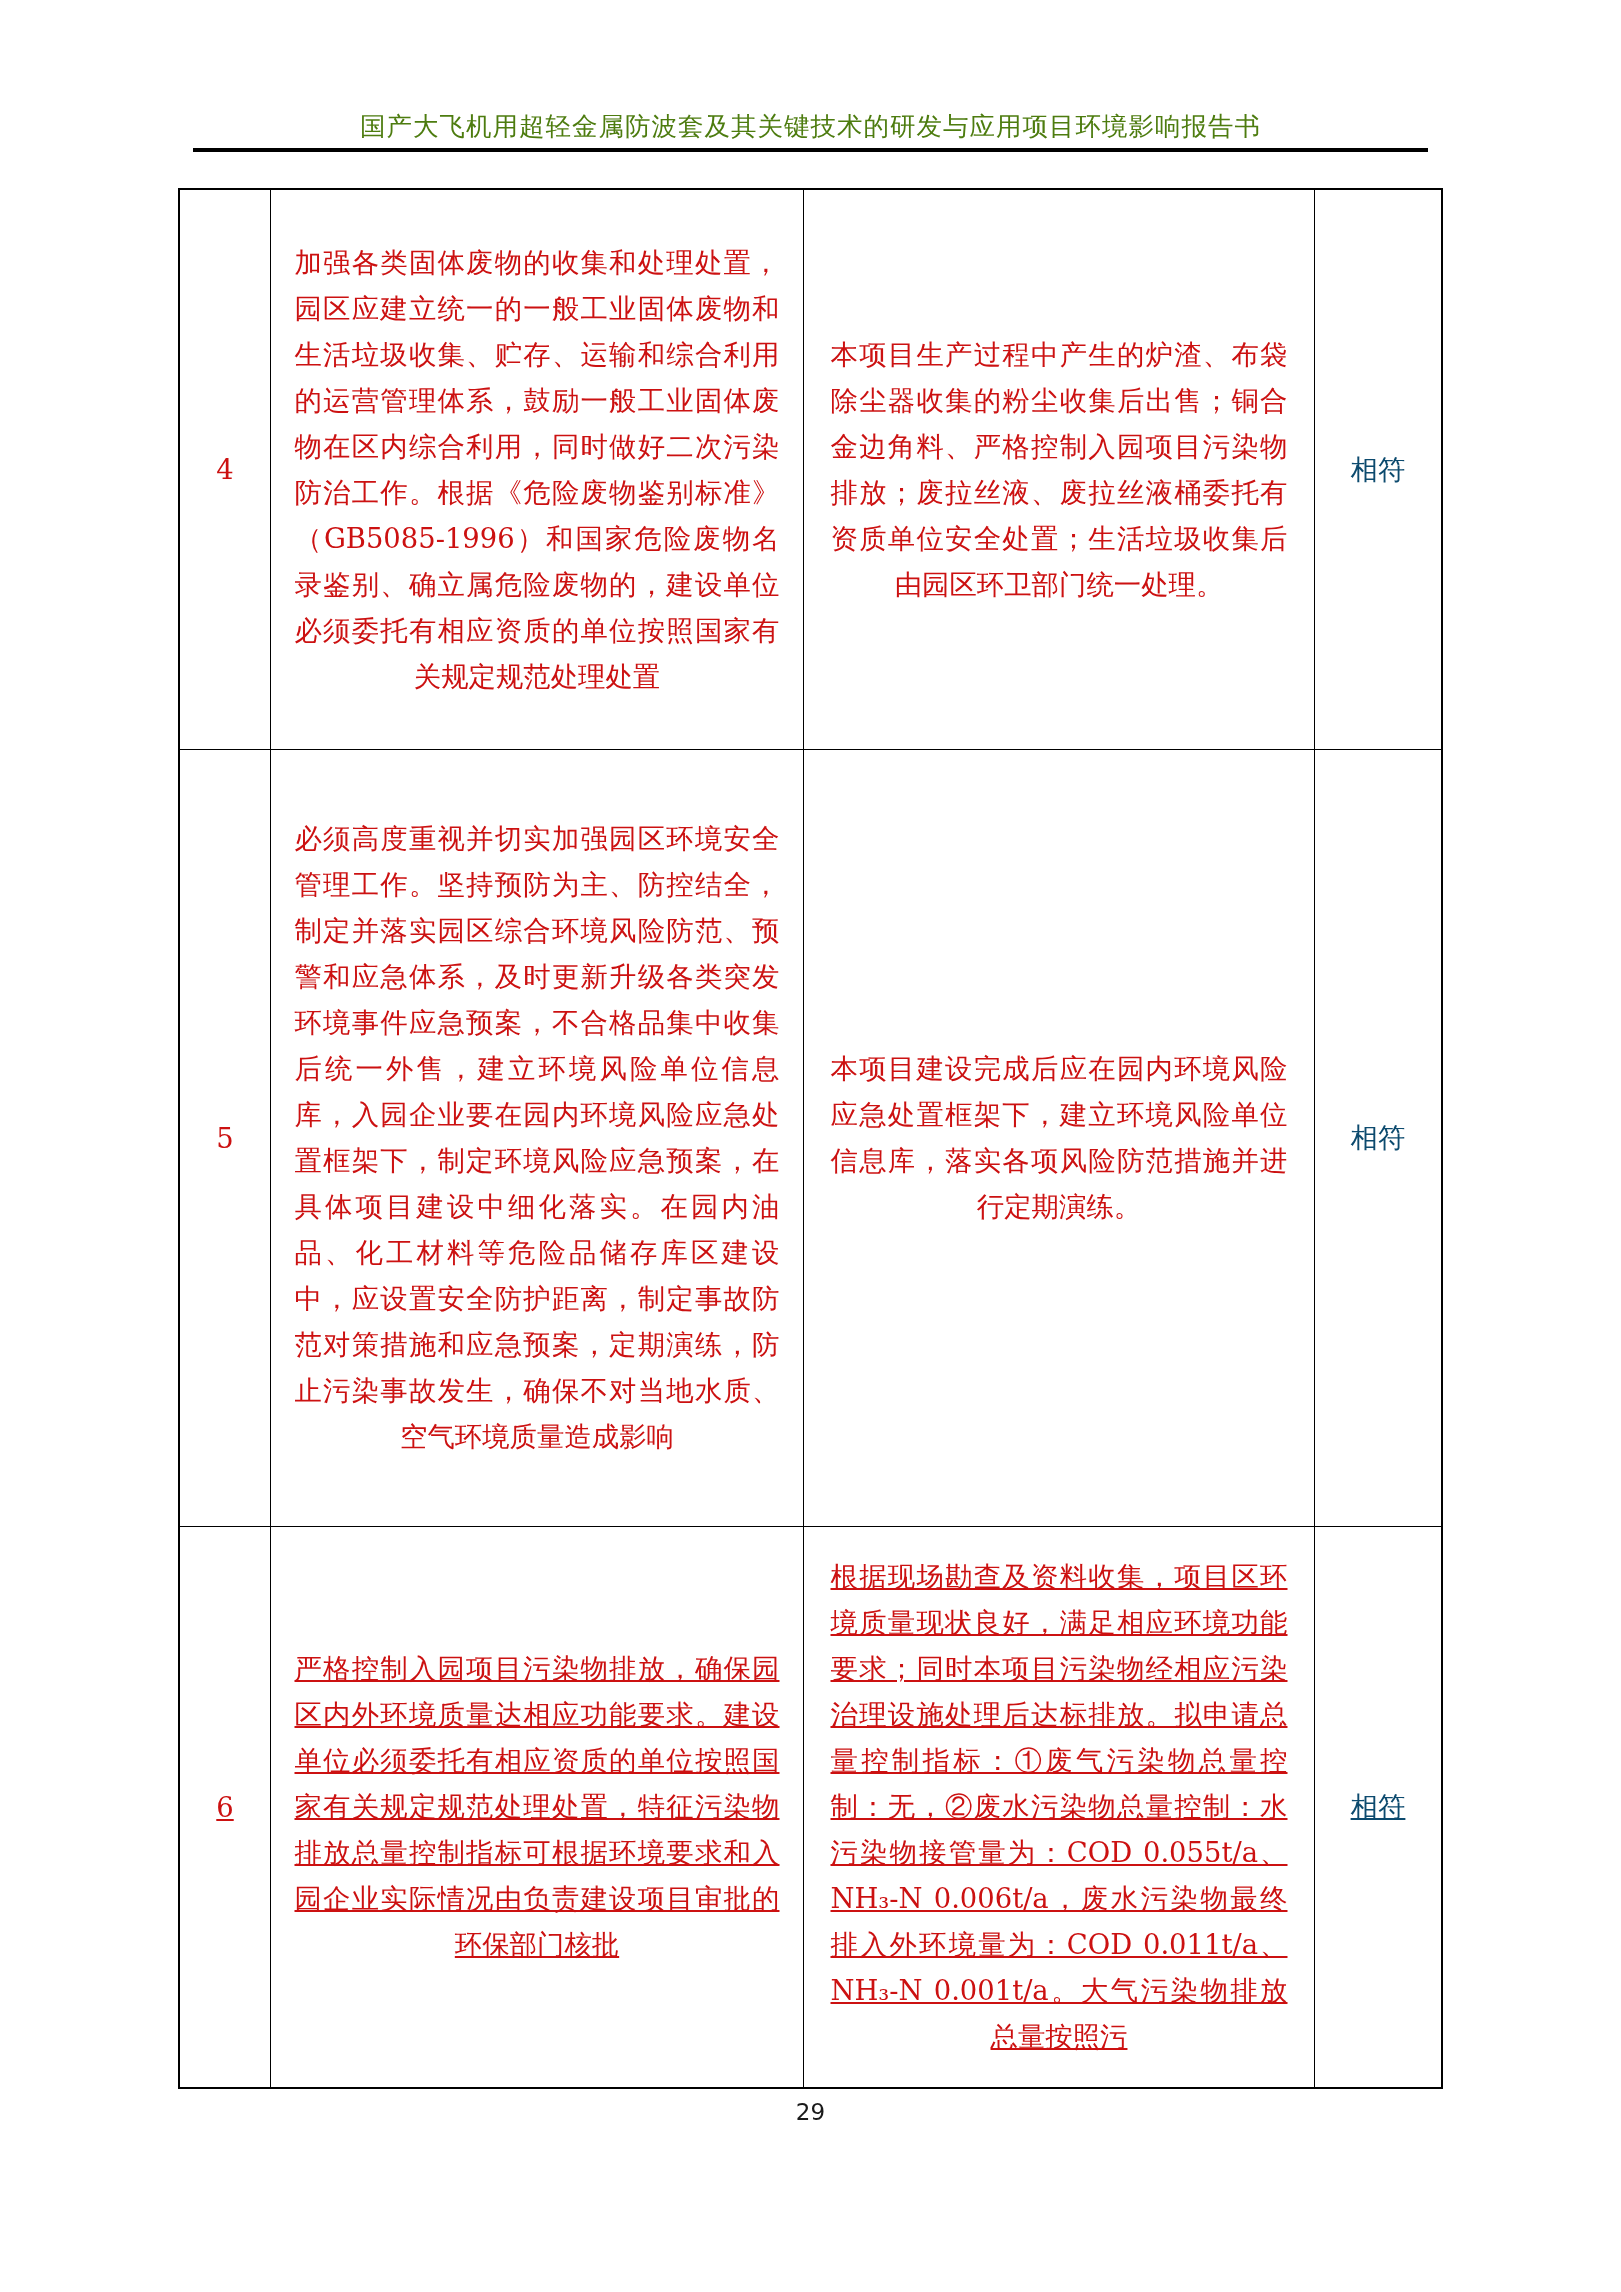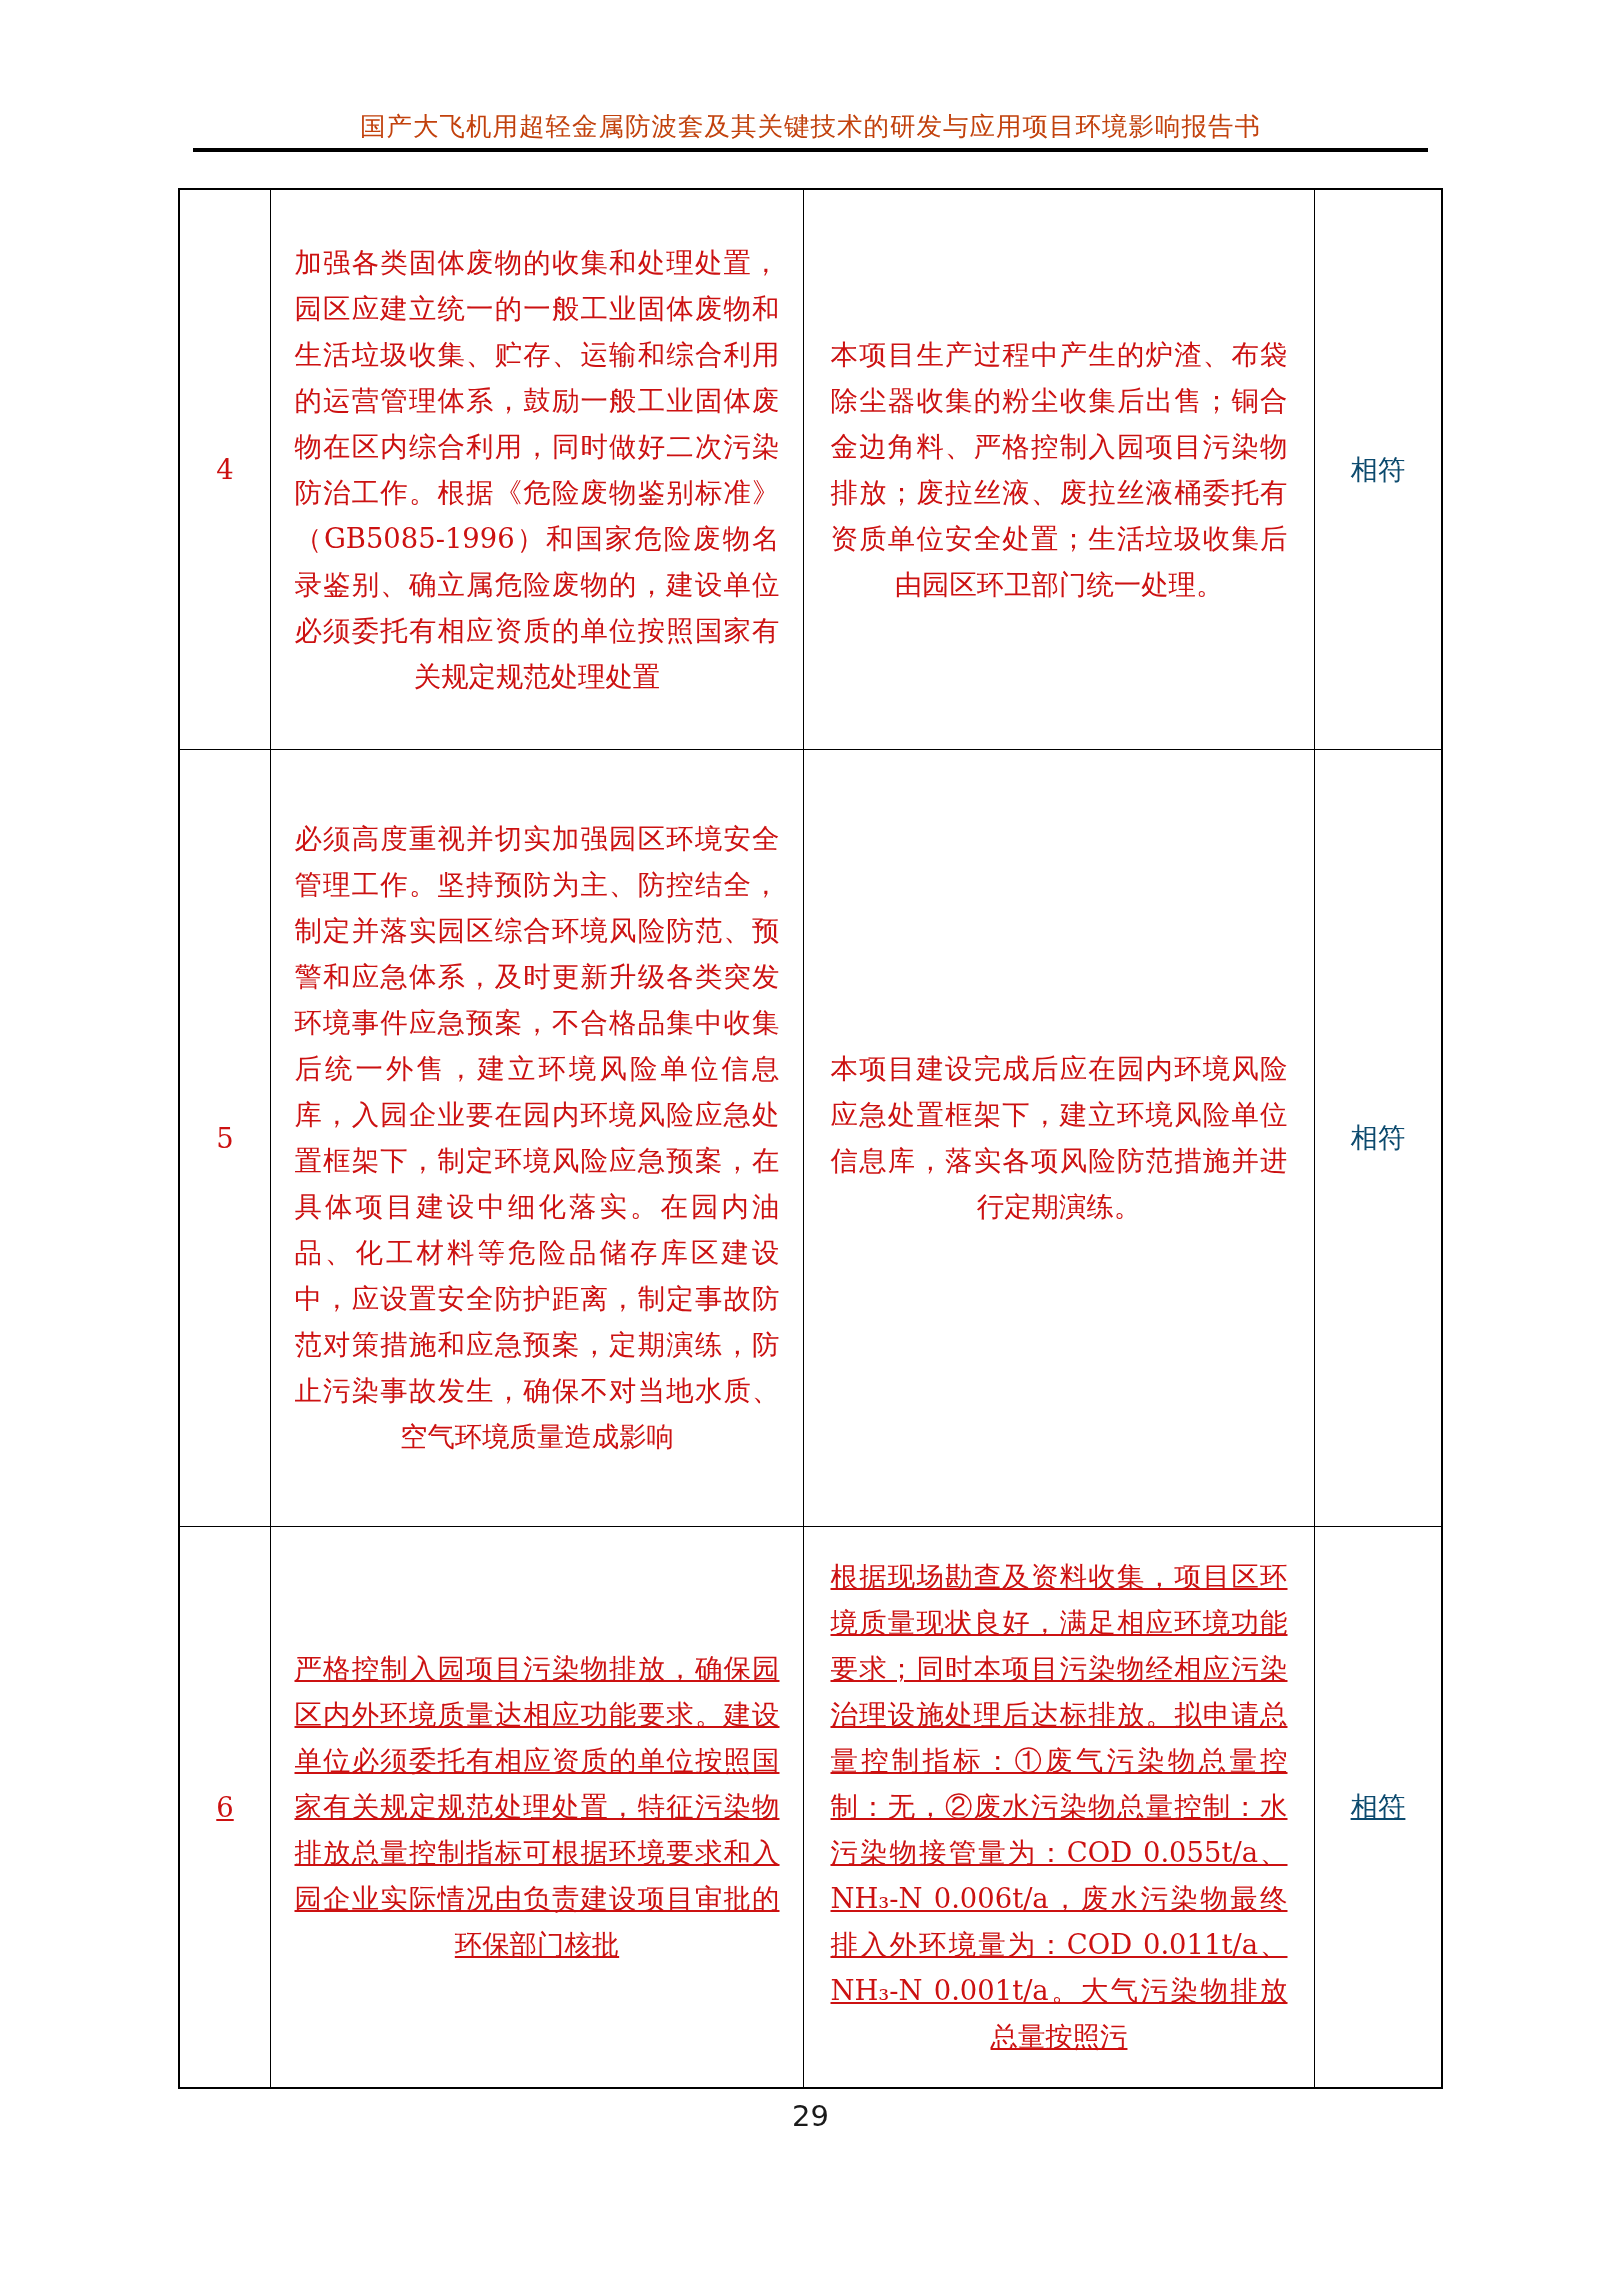--- a/index.html
+++ b/index.html
@@ -17,21 +17,21 @@
   }
   
   .header-title {
     position: absolute;
     top: 110px;
     left: 193px;
     width: 1235px;
     text-align: center;
     font-size: 25.5px;
     line-height: 33px;
-    color: #c2410c;
+    color: #4d7c0f;
     letter-spacing: 1px;
     white-space: nowrap;
   }
   .header-rule {
     position: absolute;
     top: 148px;
     left: 193px;
     width: 1235px;
     height: 3.9px;
     background: #000000;
@@ -82,21 +82,21 @@
     font-size: 27.4px;
     color: #0c4a6e;
   }
   
   .page-number {
     position: absolute;
     top: 2099px;
     left: 0;
     width: 1621px;
     text-align: center;
-    font-size: 29px;
+    font-size: 23px;
     color: #1a1a1a;
     font-family: "DejaVu Sans", "Liberation Sans", sans-serif;
   }
 </style>
 </head>
 <body>
 
 <div class="page">
 
   <div class="header-title">国产大飞机用超轻金属防波套及其关键技术的研发与应用项目环境影响报告书</div>

